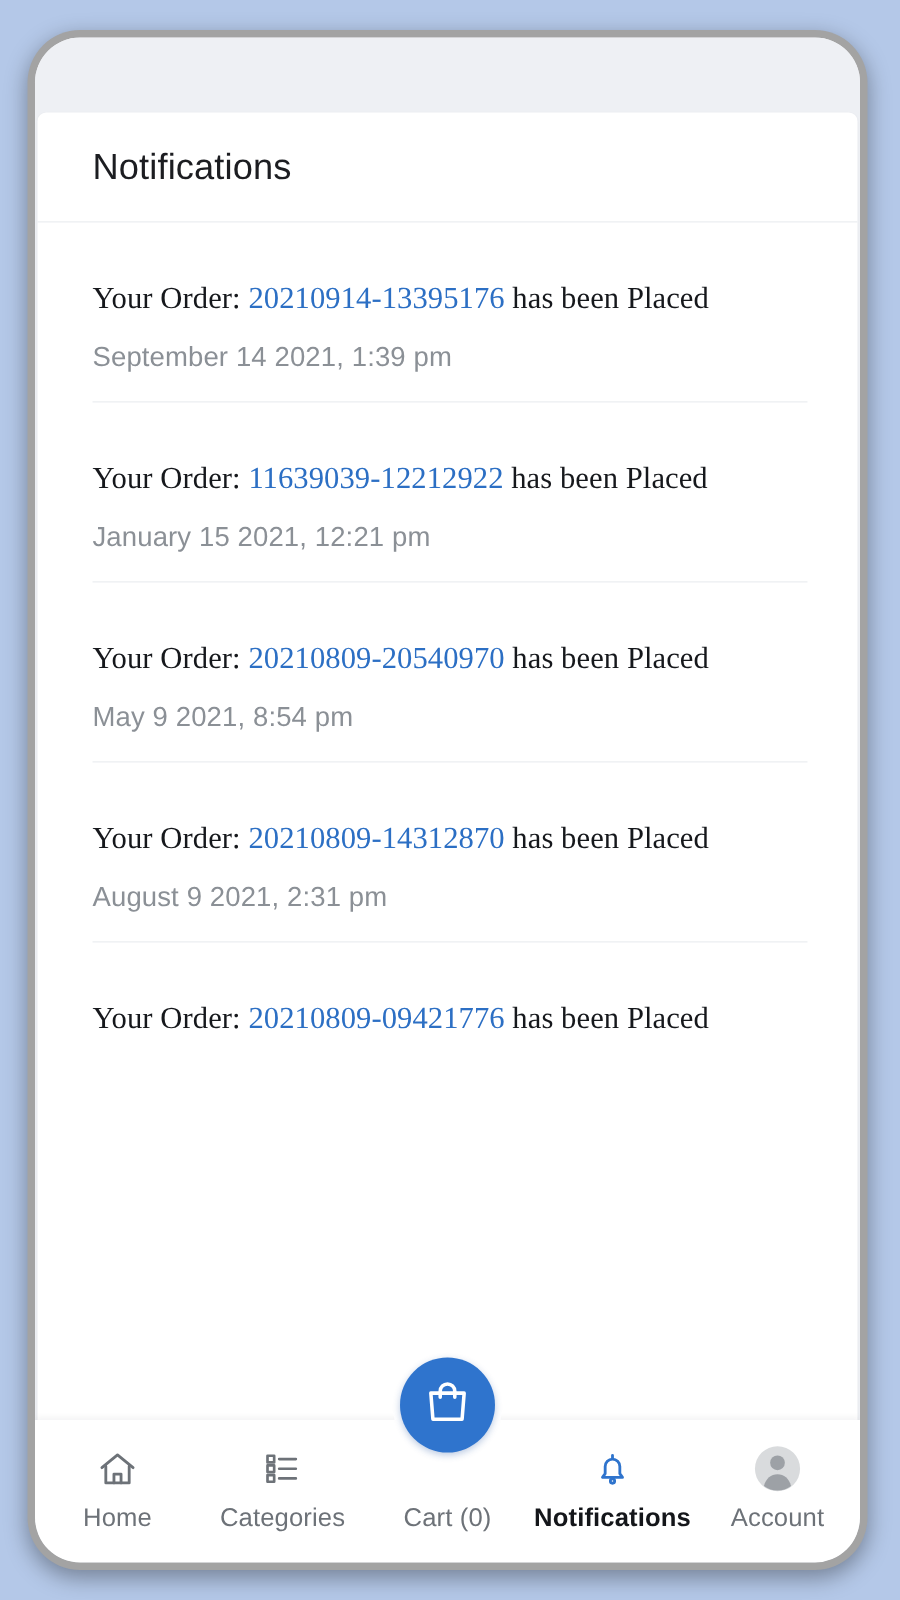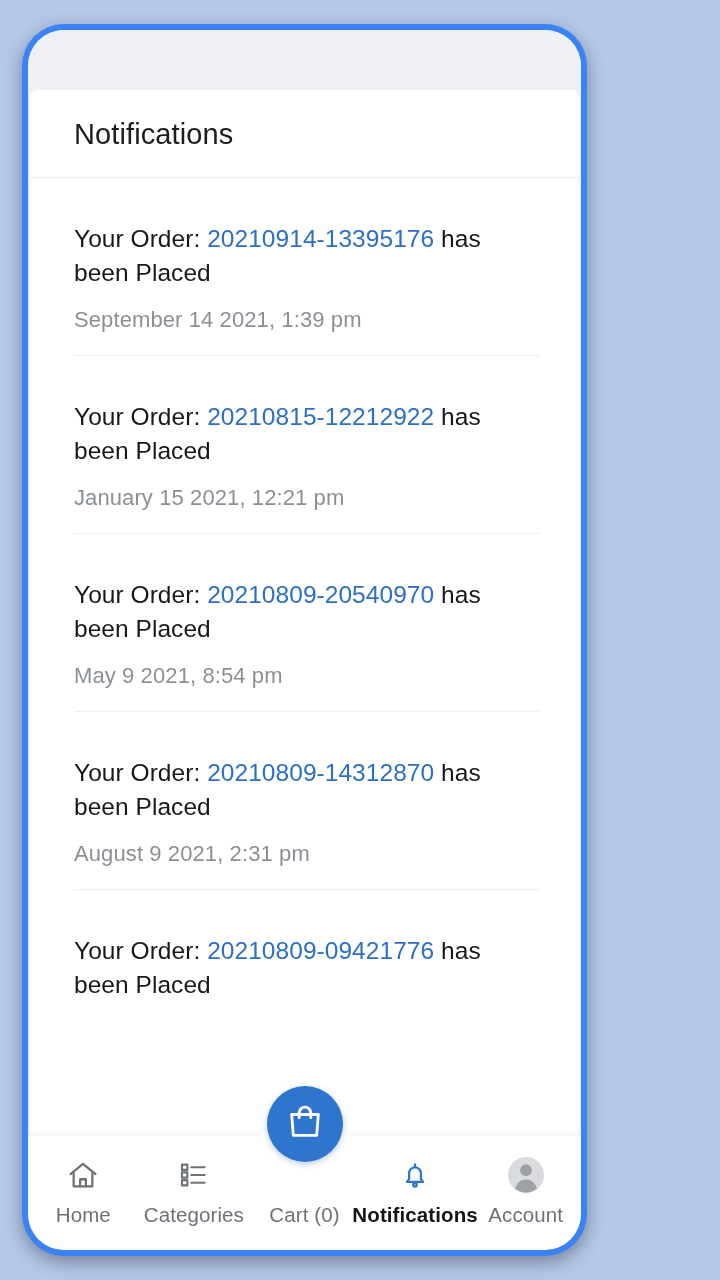--- a/index.html
+++ b/index.html
@@ -14,23 +14,23 @@
     background: #b4c8e8;
     font-family: "Liberation Sans", sans-serif;
     -webkit-font-smoothing: antialiased;
   }
 
   
   .phone-frame {
     position: absolute;
     left: 22px;
     top: 24px;
-    width: 565px;
+    width: 672px;
     height: 1232px;
-    background: #3b82f6;
+    background: #a3a3a3;
     border-radius: 42px;
     box-shadow: 0 6px 18px rgba(0,0,0,0.35);
     padding: 6px;
   }
 
   .phone-screen {
     position: relative;
     width: 100%;
     height: 100%;
     background: #eef0f4;
@@ -83,20 +83,21 @@
   .notif-item:last-child {
     border-bottom: none;
   }
 
   .notif-text {
     font-size: 24.5px;
     line-height: 1.39;
     color: #16181c;
     letter-spacing: 0.05px;
     max-width: 500px;
+    font-family: Liberation Serif, serif;
   }
 
   .notif-link {
     color: #2c6fc4;
     text-decoration: none;
   }
 
   .notif-time {
     margin-top: 17px;
     font-size: 22px;
@@ -192,21 +193,21 @@
         </div>
 
         <div class="notif-list">
 
           <div class="notif-item">
             <div class="notif-text"><span>Your Order: </span><a class="notif-link" href="#">20210914-13395176</a><span> has been Placed</span></div>
             <div class="notif-time">September 14 2021, 1:39 pm</div>
           </div>
 
           <div class="notif-item">
-            <div class="notif-text"><span>Your Order: </span><a class="notif-link" href="#">20210815-12212922</a><span> has been Placed</span></div>
+            <div class="notif-text"><span>Your Order: </span><a class="notif-link" href="#">11639039-12212922</a><span> has been Placed</span></div>
             <div class="notif-time">January 15 2021, 12:21 pm</div>
           </div>
 
 
           <div class="notif-item">
             <div class="notif-text"><span>Your Order: </span><a class="notif-link" href="#">20210809-20540970</a><span> has been Placed</span></div>
             <div class="notif-time">May 9 2021, 8:54 pm</div>
           </div>
 
           <div class="notif-item">

